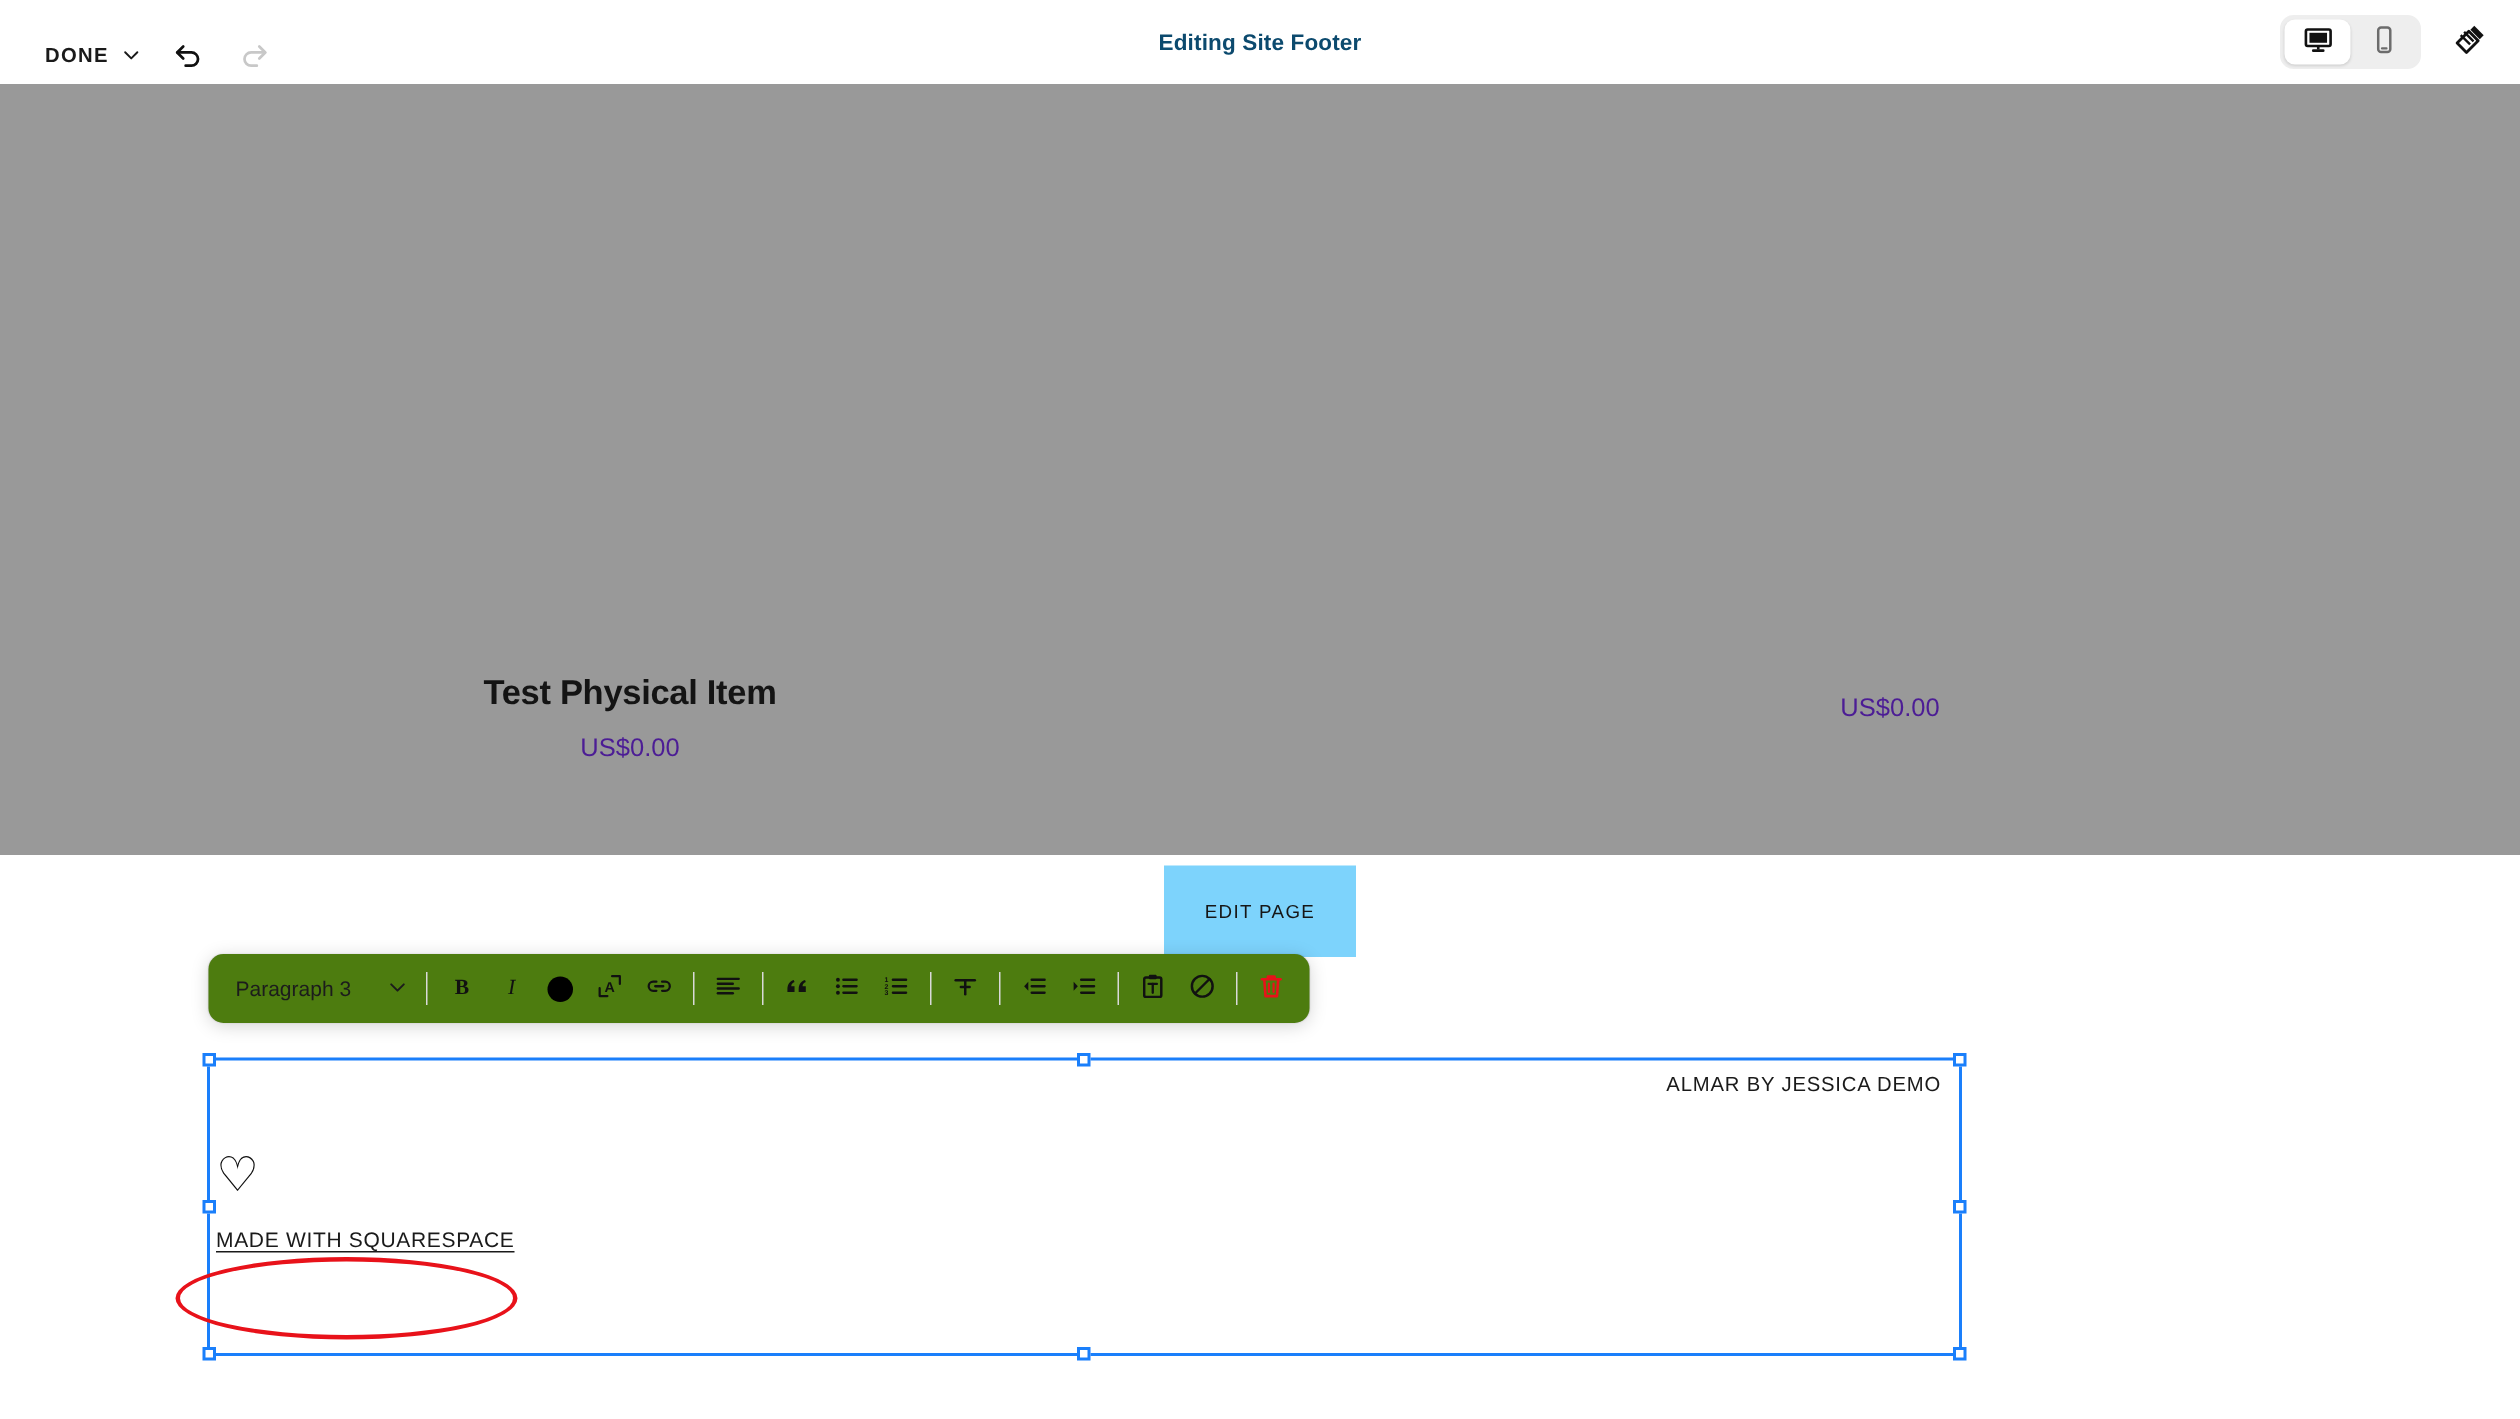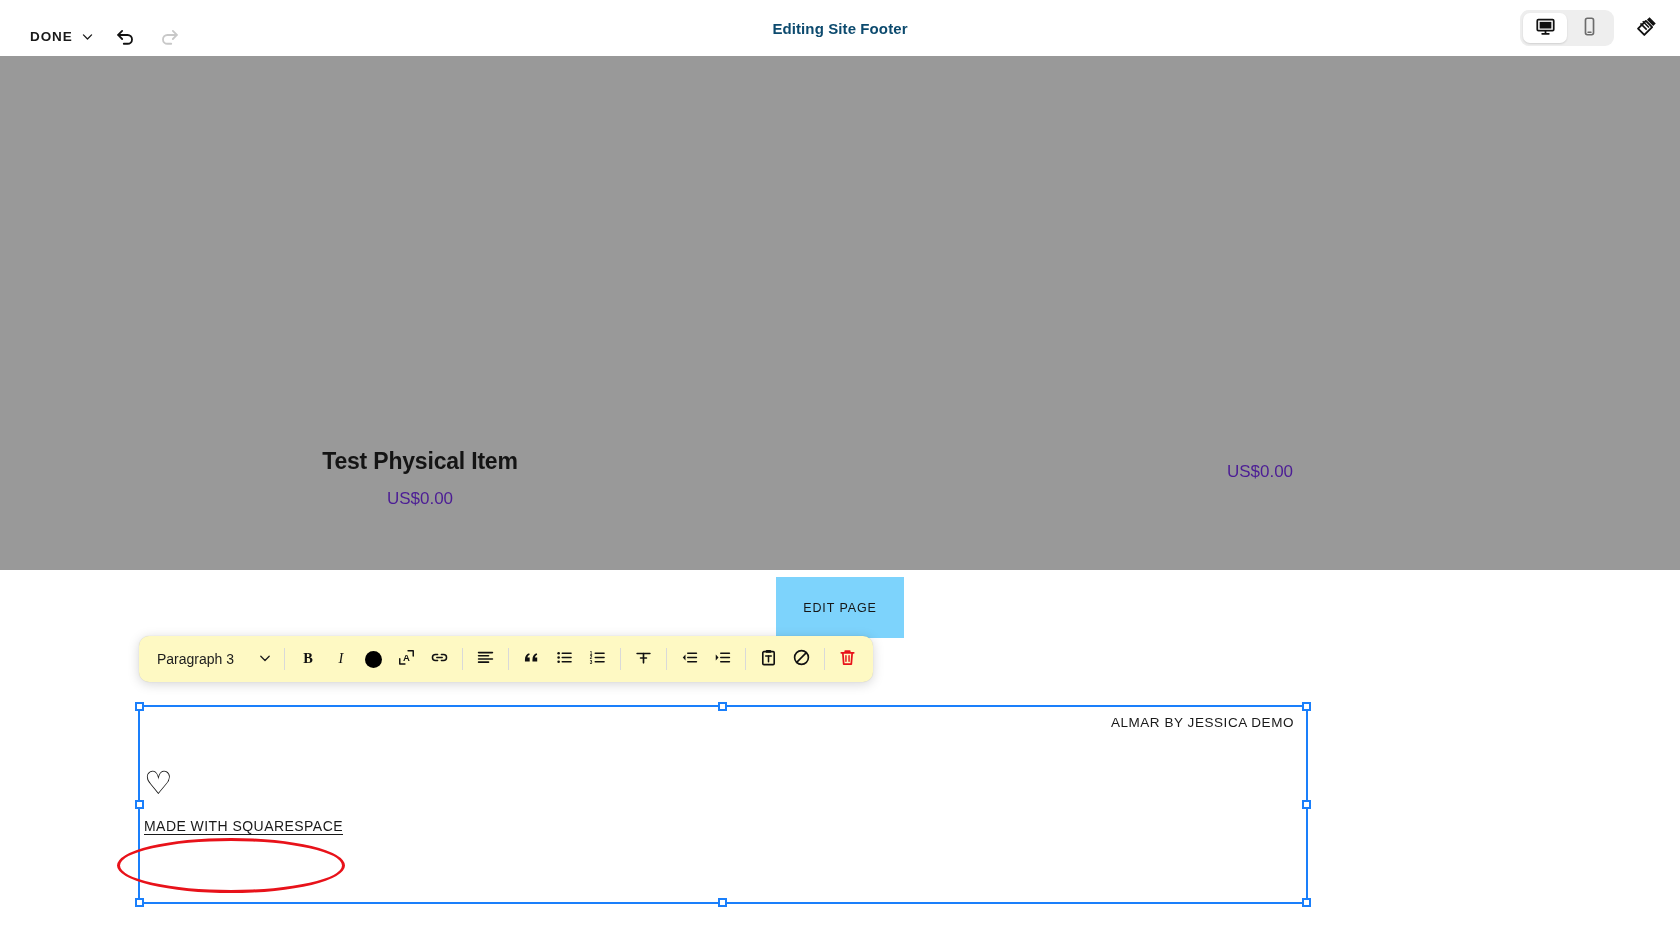--- a/index.html
+++ b/index.html
@@ -175,21 +175,21 @@
     font-family: "Liberation Sans", sans-serif;
     margin-top: 28px;
   }
 
   
   .rt-toolbar {
     position: absolute;
     left: 139px;
     top: 580px;
     height: 46px;
-    background: #fef9c3;
+    background: #4d7c0f;
     border-radius: 10px;
     box-shadow: 0 2px 12px rgba(0,0,0,0.17), 0 0 1px rgba(0,0,0,0.18);
     display: flex;
     align-items: center;
     padding: 0 9px;
     z-index: 40;
   }
 
   .rt-select {
     display: flex;

